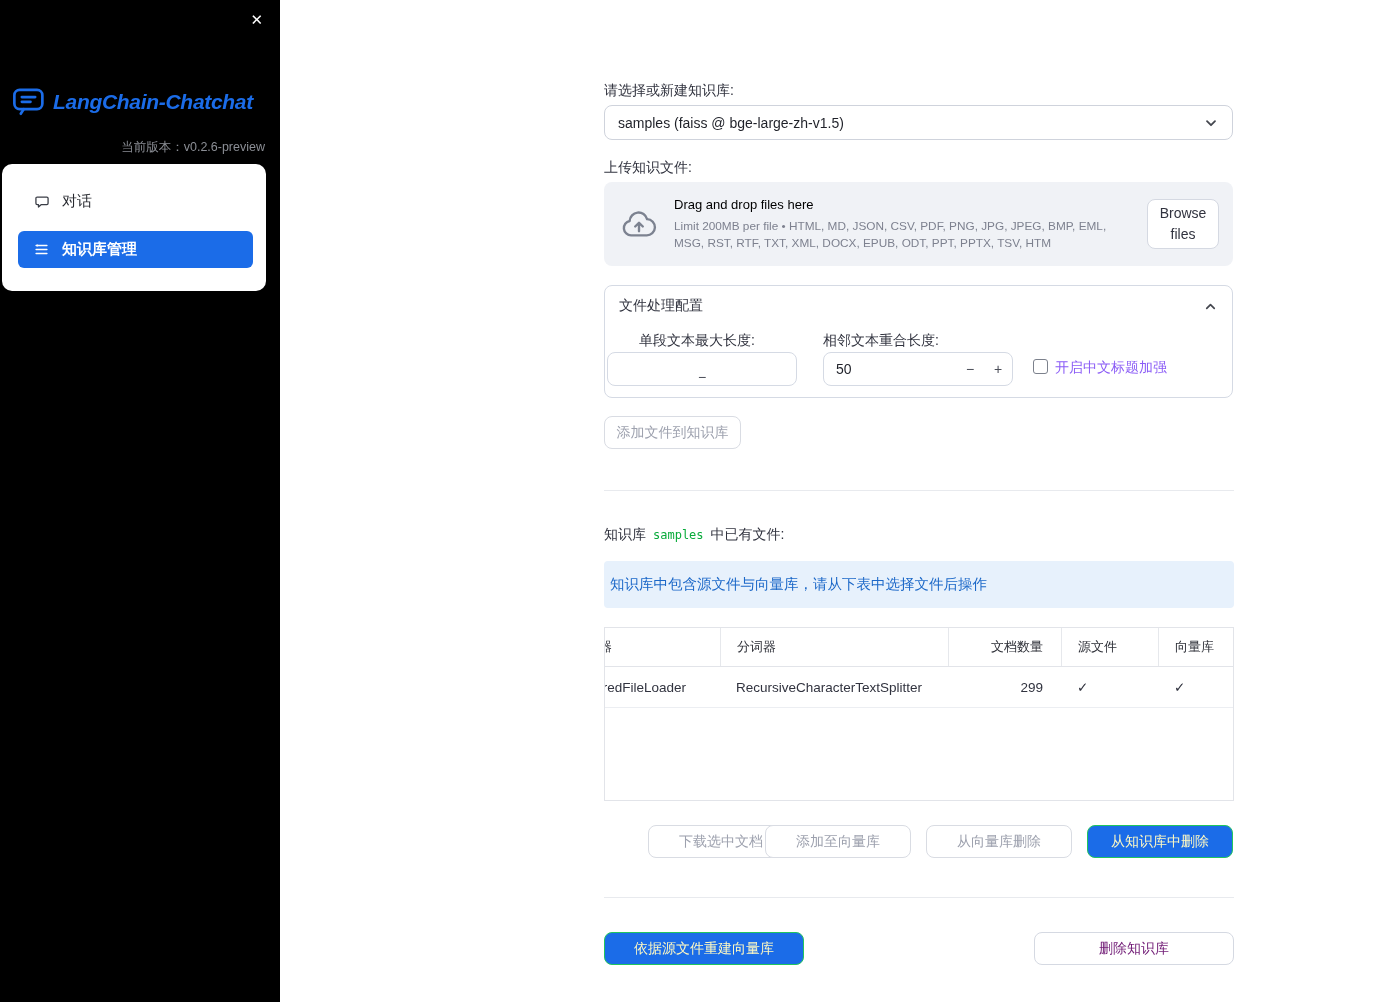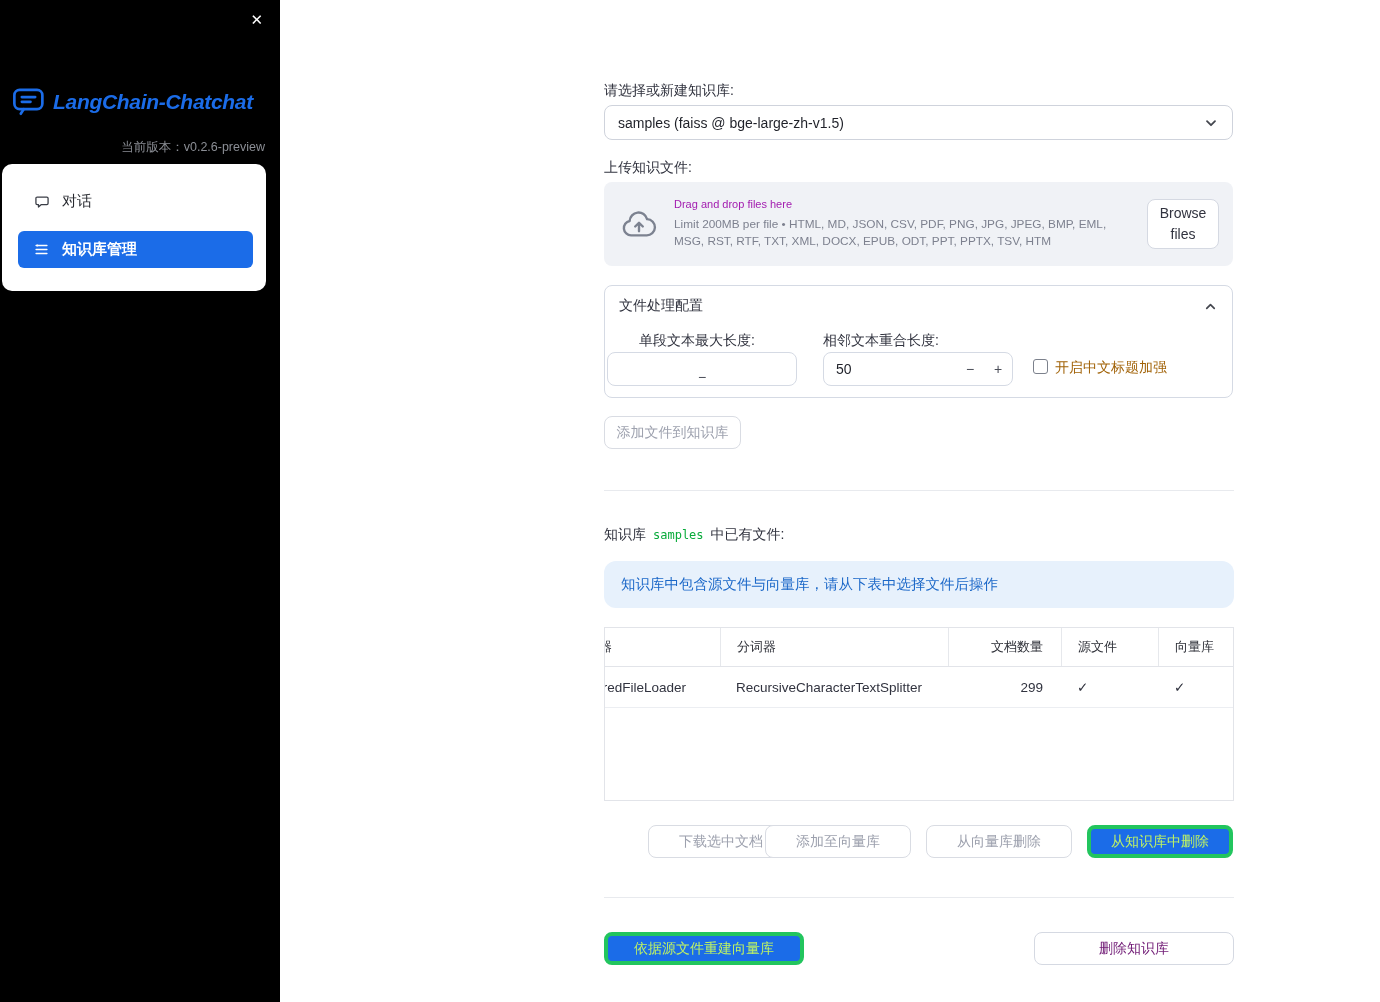--- a/index.html
+++ b/index.html
@@ -16,56 +16,56 @@
   .nav-item { position:absolute; left:16px; right:13px; height:37px; display:flex; align-items:center; gap:12px; padding-left:16px; font-size:15px; color:#27292f; cursor:pointer; border-radius:6px; }
   .nav-item .nav-ic { display:flex; width:16px; }
   .nav-item.first { top:19px; }
   .nav-item.selected { top:67px; background:#1b6ce8; color:#fff; font-weight:bold; }
 
   
   .lbl { position:absolute; font-size:14px; color:#31333f; }
   .selectbox { position:absolute; left:604px; top:105px; width:629px; height:35px; border:1px solid #cfd3dc; border-radius:8px; background:#fff; display:flex; align-items:center; justify-content:space-between; padding:0 13px; font-size:14px; color:#1f2129; cursor:pointer; }
   .dropzone { position:absolute; left:604px; top:182px; width:629px; height:84px; background:#f0f2f6; border-radius:8px; display:flex; align-items:center; padding:0 14px 0 16px; gap:16px; cursor:pointer; }
   .dz-text { flex:1; }
-  .dz-title { font-size:11px; color:#a21caf; }
+  .dz-title { font-size:13px; color:#000000; }
   .dz-limit { margin-top:6px; font-size:11.8px; line-height:1.4; color:#7d818f; max-width:478px; }
   .browse { width:72px; height:50px; background:#fff; border:1px solid #d5d9e2; border-radius:8px; font-size:14px; color:#31333f; cursor:pointer; font-family:inherit; line-height:1.5; }
   .expander { position:absolute; left:604px; top:285px; width:629px; height:113px; border:1px solid #d5dae4; border-radius:8px; background:#fff; }
   .exp-title { position:absolute; left:14px; top:11px; font-size:14px; color:#31333f; cursor:pointer; }
   .exp-chevron { position:absolute; right:14px; top:13px; cursor:pointer; display:flex; }
   .numinput { position:absolute; height:34px; width:190px; border:1px solid #d5dae4; border-radius:8px; display:flex; align-items:center; background:#fff; overflow:hidden; }
   .numval { flex:1; width:0; border:none; outline:none; font-size:14px; color:#1f2129; padding-left:12px; font-family:inherit; background:transparent; }
   .step { width:28px; background:none; border:none; color:#4a4d57; font-size:14px; cursor:pointer; font-family:inherit; }
   .checkbox { position:absolute; width:15px; height:15px; border:1.5px solid #7c818c; border-radius:3px; background:#fff; cursor:pointer; }
-  .cb-label { position:absolute; font-size:14px; color:#a16207; }
+  .cb-label { position:absolute; font-size:14px; color:#8b5cf6; }
   .divider { position:absolute; left:604px; width:630px; height:1px; background:#e8eaee; }
   .kb-line { position:absolute; left:604px; top:526px; font-size:14px; color:#31333f; display:flex; align-items:center; }
   .kb-line code { font-family:"DejaVu Sans Mono","Liberation Mono",monospace; font-size:12px; color:#09ab3b; margin:0 7px; }
-  .info { position:absolute; left:604px; top:561px; width:630px; height:47px; background:#e7f1fc; border-radius:12px; display:flex; align-items:center; padding-left:17px; font-size:14.5px; color:#1c68c8; }
+  .info { position:absolute; left:604px; top:561px; width:630px; height:47px; background:#e7f1fc; border-radius:4px; display:flex; align-items:center; padding-left:6px; font-size:14.5px; color:#1c68c8; }
 
   
   .dtable { position:absolute; left:604px; top:627px; width:630px; height:174px; border:1px solid #e2e4e9; background:#fff; }
   .thead { display:flex; height:39px; border-bottom:1px solid #e2e4e9; }
   .trow { display:flex; height:41px; border-bottom:1px solid #eceef2; cursor:pointer; }
   .cell { display:flex; align-items:center; padding-left:16px; overflow:hidden; white-space:nowrap; font-size:13.5px; color:#31333f; flex:none; }
   .thead .cell { font-size:13px; color:#2e3038; border-left:1px solid #e6e8ec; }
   .thead .cell.c0 { border-left:none; }
   .c0 { width:115px; padding-left:0; }
   .c1 { width:228px; }
   .c2 { width:113px; justify-content:flex-end; padding-left:18px; padding-right:18px; }
   .c3 { width:97px; }
   .c4 { width:75px; }
   .clip-h { margin-left:-58px; }
   .clip-b { margin-left:-60px; }
 
   
   .btn { position:absolute; display:flex; align-items:center; justify-content:center; border-radius:8px; font-size:14px; font-family:inherit; cursor:pointer; height:33px; }
   .btn.muted { background:#fff; border:1px solid #d9dce3; color:#9da1ae; }
   .btn.secondary { background:#fff; border:1px solid #d5d9e2; color:#701a75; }
-  .btn.primary { background:#1b6ce8; border:4px solid #22c55e; color:#bef264; }
+  .btn.primary { background:#1b6ce8; border:1px solid #22c55e; color:#fef9c3; }
 </style>
 </head>
 <body>
 
 <div class="page">
 
   <aside class="sidebar">
     <button class="sb-close">✕</button>
     <div class="logo">
       <span style="display:flex;">

